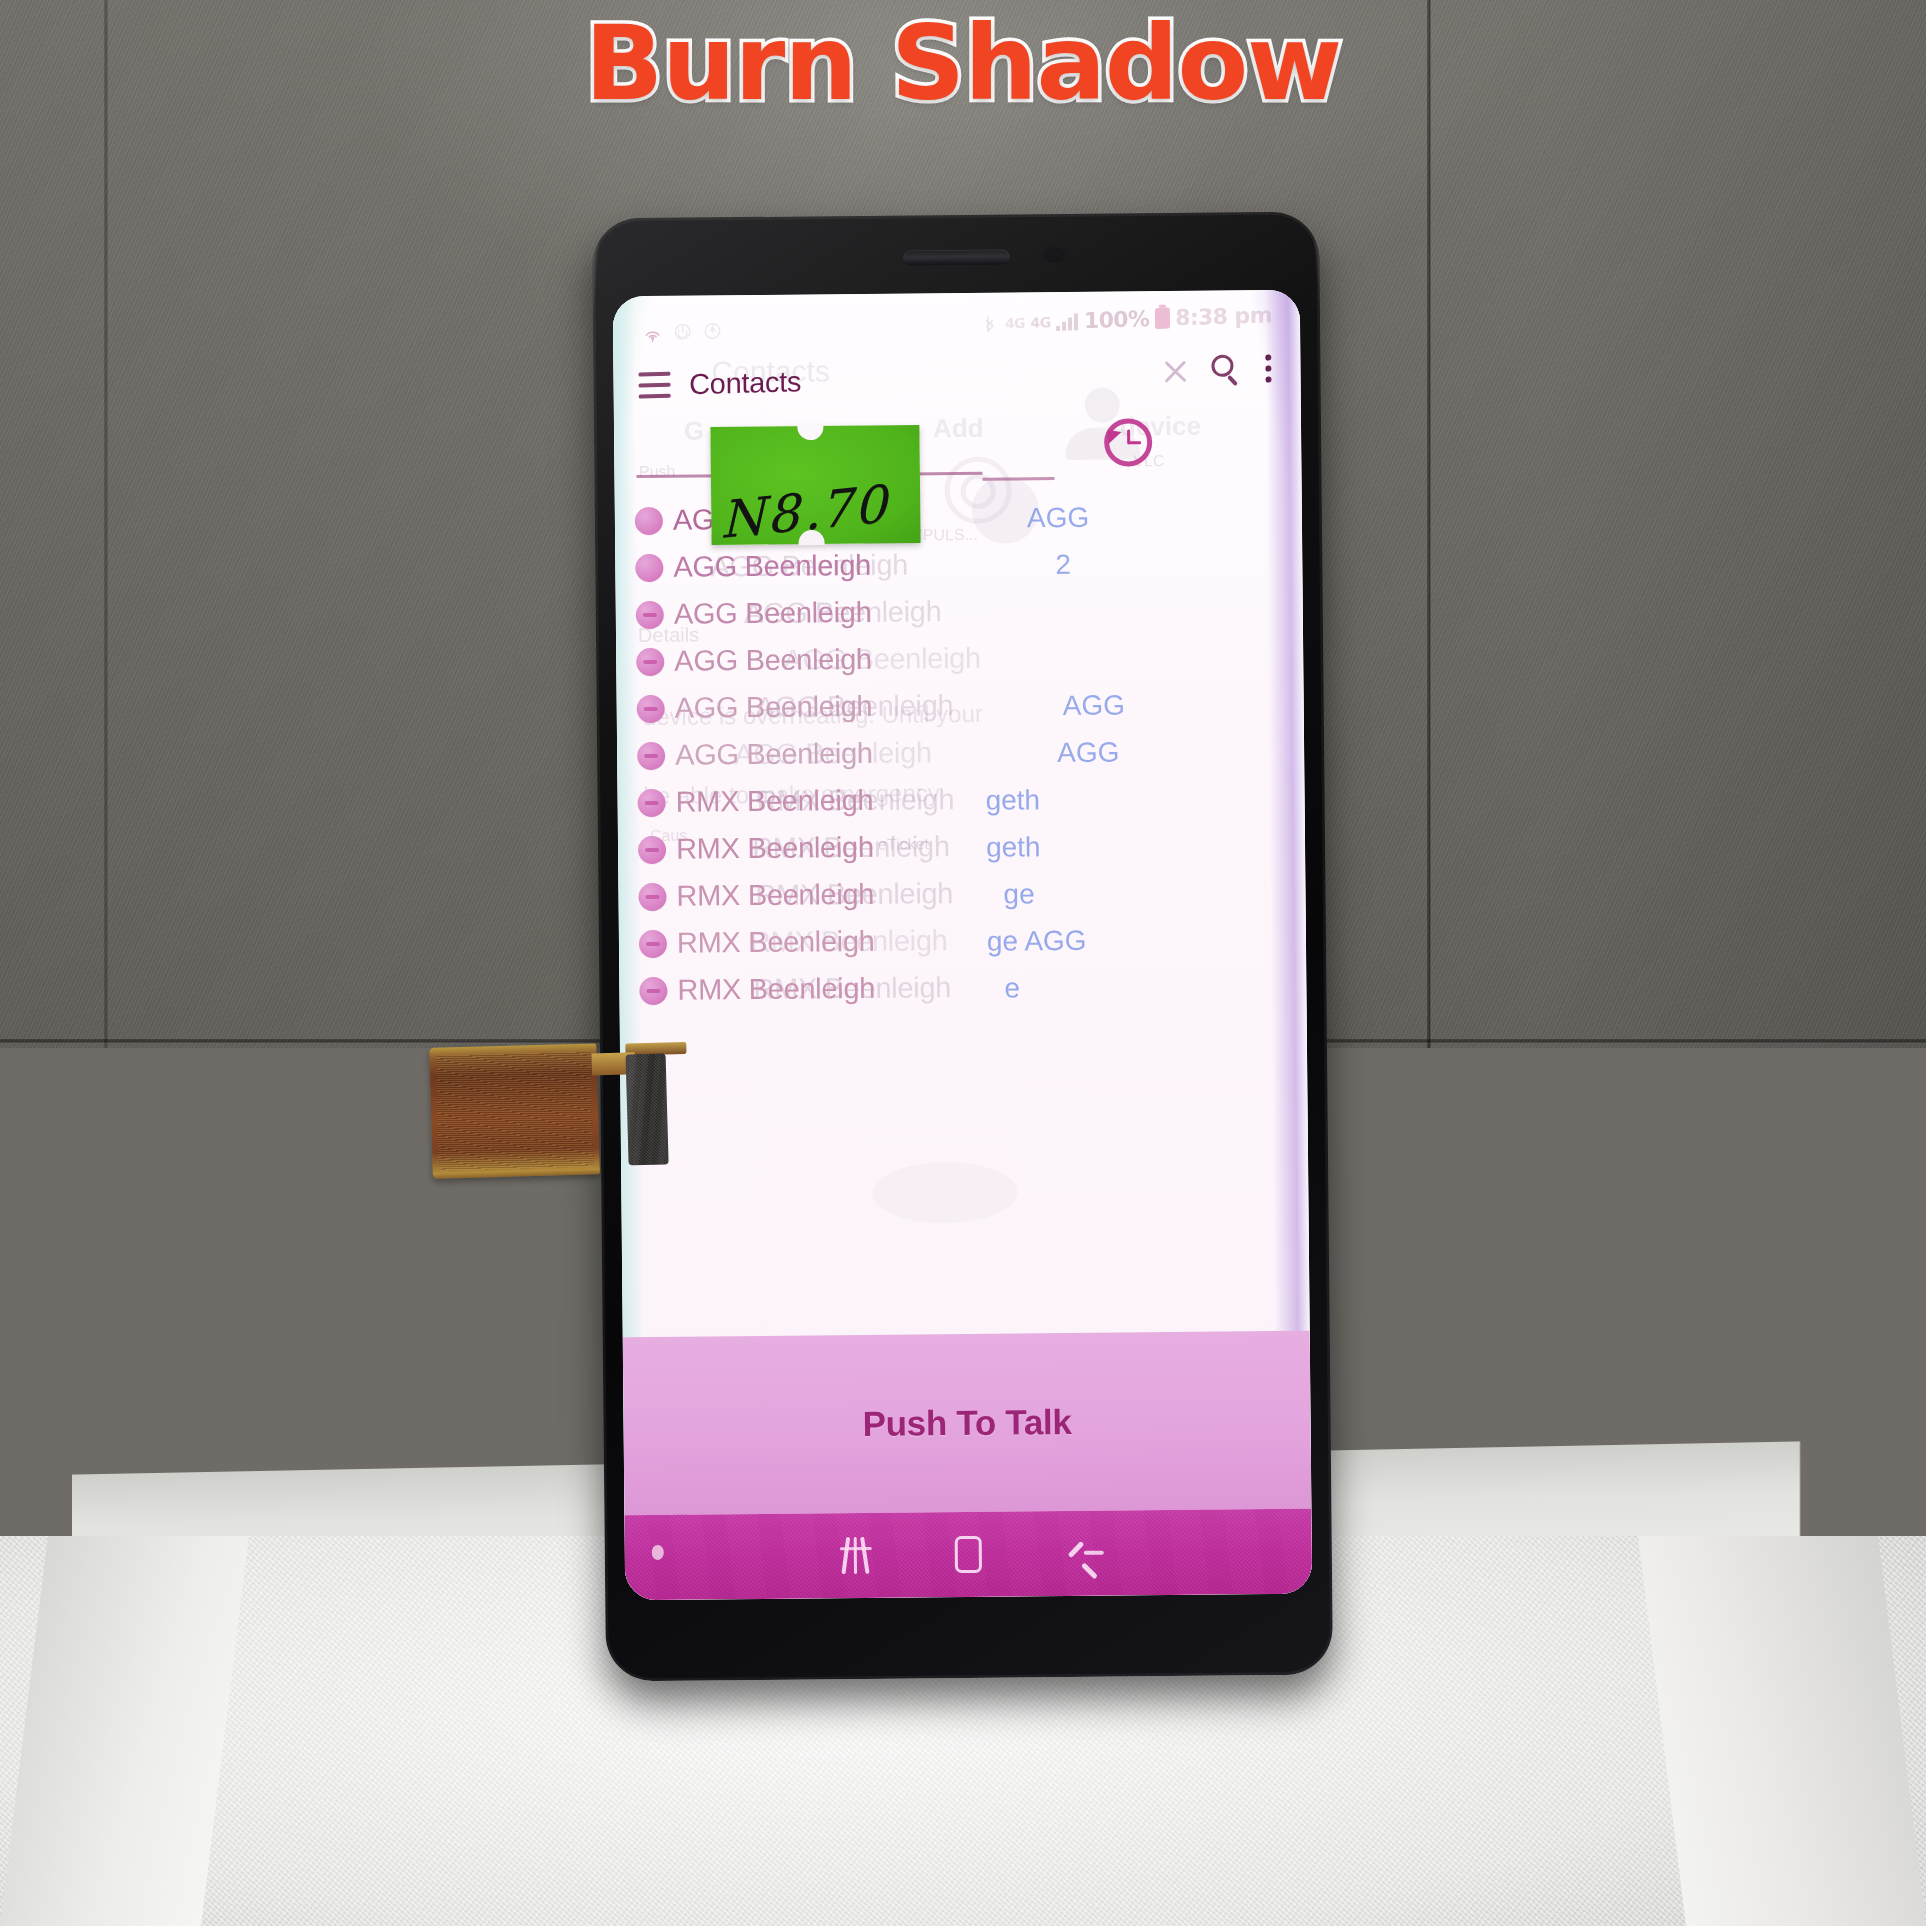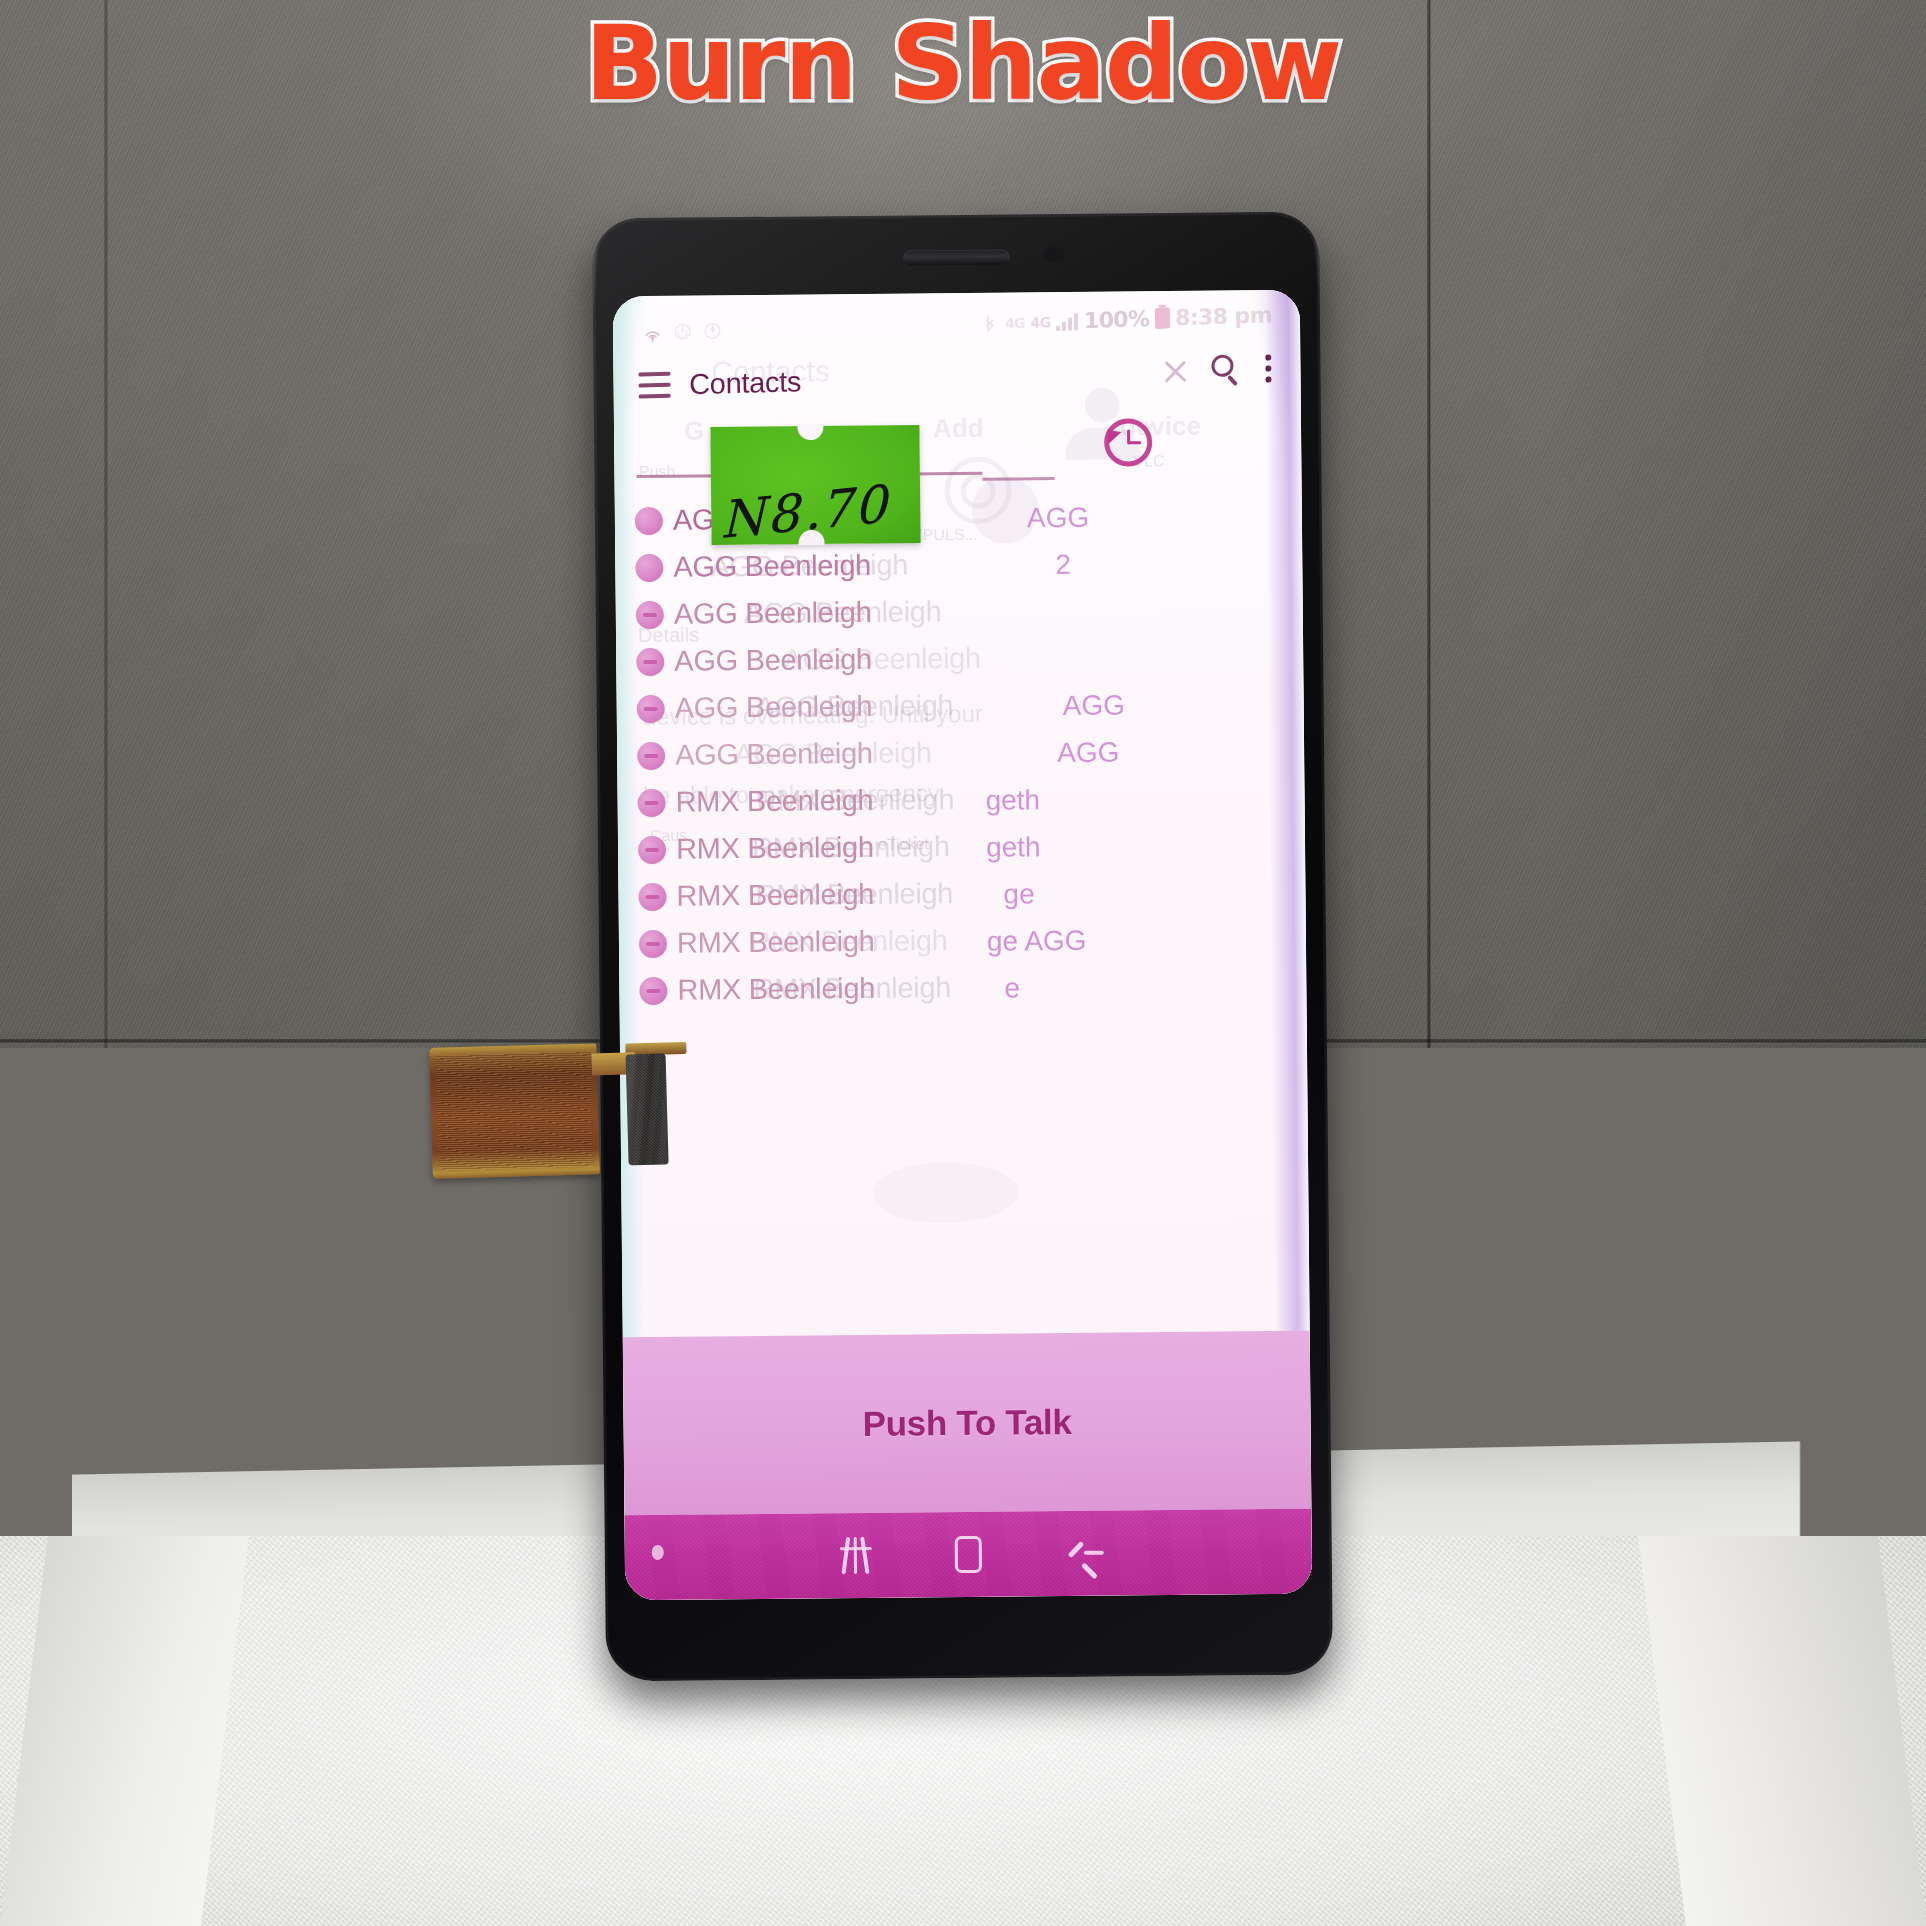--- a/index.html
+++ b/index.html
@@ -304,21 +304,21 @@
   .r9 .cname{ color:#c893b2; }
   .r10 .cname{ color:#cb9ab6; }
   .r11 .cname{ color:#c994b3; }
   .row-ghost{
     position:absolute; left:95px; top:6.7px; white-space:nowrap;
     font-size:29px; color:#a88fa8; opacity:.30; z-index:1; letter-spacing:-0.3px;
   }
   .row-ghost.b{ left:167px; opacity:.22; color:#9f8ba3; }
   .row-tail{
     position:absolute; top:9px; white-space:nowrap;
-    font-size:28px; color:#a21caf; opacity:.45; z-index:1;
+    font-size:28px; color:#1d4ed8; opacity:.45; z-index:1;
   }
 
   
   .ptt-band{
     position:absolute; left:0; bottom:85px; width:100%; height:178px;
     background:linear-gradient(180deg,#e7aee1 0%, #e3a4dd 55%, #dd97d6 100%);
     display:flex; align-items:center; justify-content:center;
     z-index:16;
   }
   .ptt-label{

